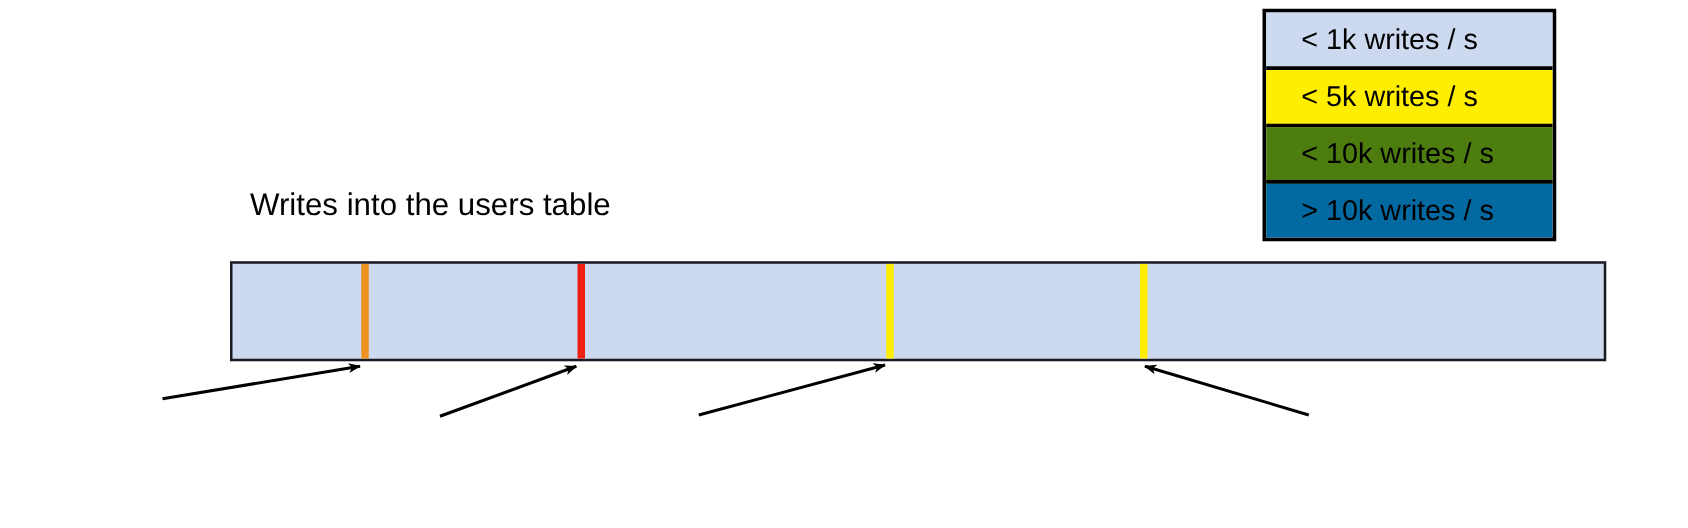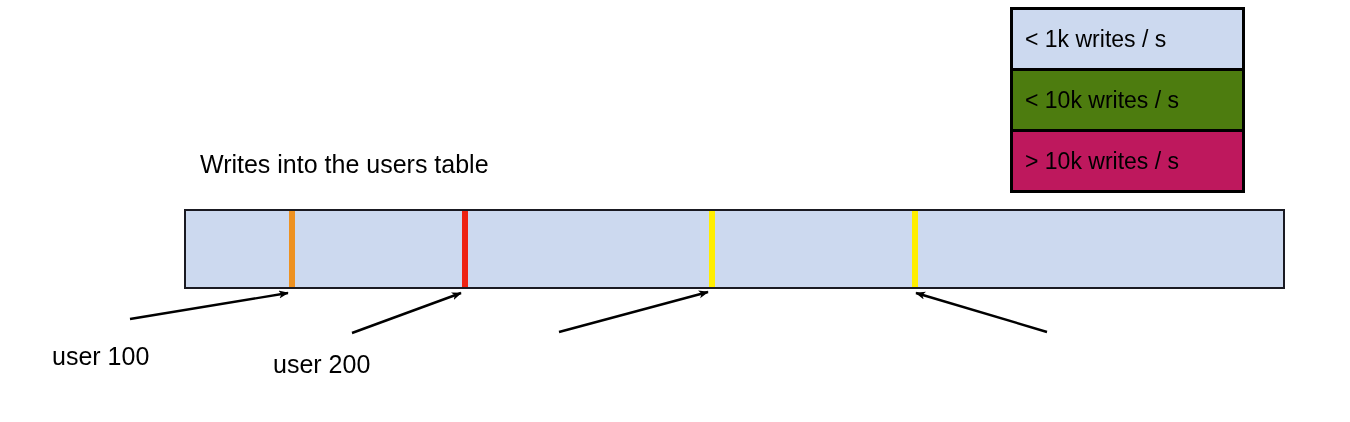--- a/index.html
+++ b/index.html
@@ -29,21 +29,21 @@
     height: 186px;
     border: 3px solid #000000;
     box-sizing: border-box;
     display: flex;
     flex-direction: column;
   }
   .legend-row {
     flex: 1 1 0;
     display: flex;
     align-items: center;
-    padding-left: 12px;
+    padding-left: 28px;
     box-sizing: border-box;
     border-bottom: 3px solid #000000;
     font-size: 23px;
     line-height: 1;
     letter-spacing: 0px;
     white-space: nowrap;
     color: #000000;
   }
   .legend-row:last-child { border-bottom: none; }
 
@@ -97,24 +97,27 @@
 </style>
 </head>
 <body>
 
 <div id="canvas">
 
   <div id="legend">
     <div class="legend-row" style="background:#ccd9ef">
       <span>&lt; 1k writes / s</span>
     </div>
+    <div class="legend-row" style="background:#ffee00">
+      <span>&lt; 5k writes / s</span>
+    </div>
     <div class="legend-row" style="background:#4d7c0f">
       <span>&lt; 10k writes / s</span>
     </div>
-    <div class="legend-row" style="background:#be185d">
+    <div class="legend-row" style="background:#0369a1">
       <span>&gt; 10k writes / s</span>
     </div>
   </div>
 
   <div id="chart-title">Writes into the users table</div>
 
   <div id="bar" style="background:#ccd9ef">
     <div class="stripe" style="left:103px;  background:#ed9121"></div>
     <div class="stripe" style="left:276px;  background:#ee2211"></div>
     <div class="stripe" style="left:523px;  background:#ffee00"></div>
@@ -128,16 +131,14 @@
       </marker>
     </defs>
     <g stroke="#000000" stroke-width="2.4" fill="none" marker-end="url(#ah)">
       <line x1="130" y1="319" x2="288" y2="293"></line>
       <line x1="352" y1="333" x2="461" y2="293"></line>
       <line x1="559" y1="332" x2="708" y2="292"></line>
       <line x1="1047" y1="332" x2="916" y2="293"></line>
     </g>
   </svg>
 
-  <div class="callout-label" style="left:52px;  top:344px;">user 100</div>
-  <div class="callout-label" style="left:273px; top:352px;">user 200</div>
 
 </div>
 
 </body></html>

